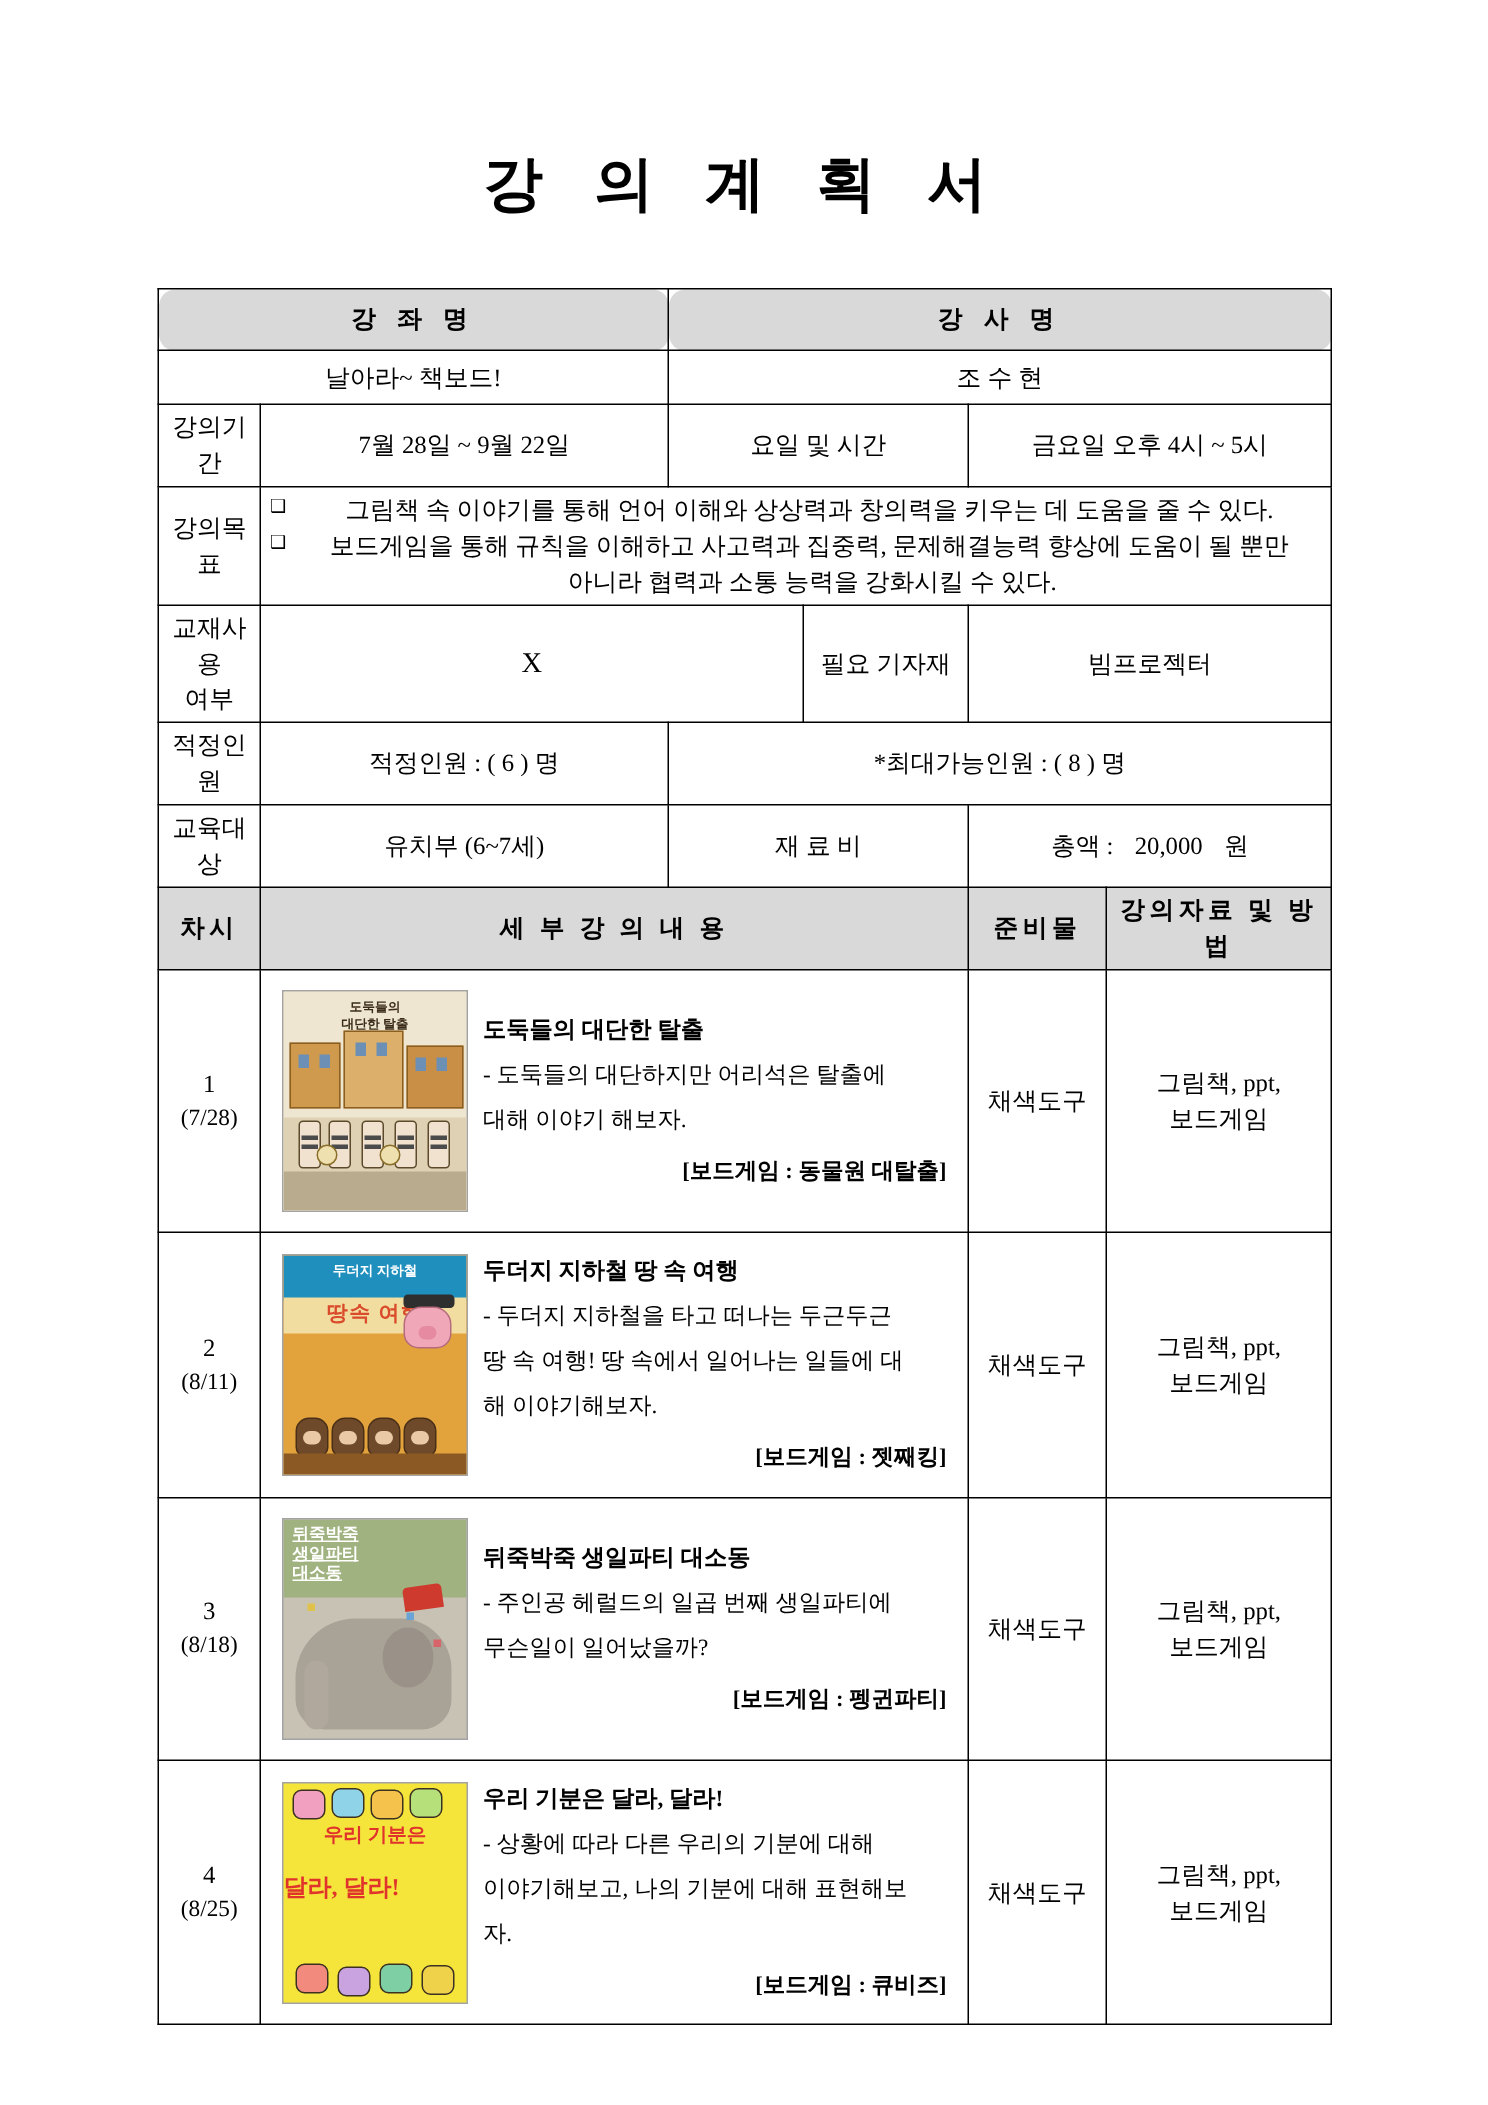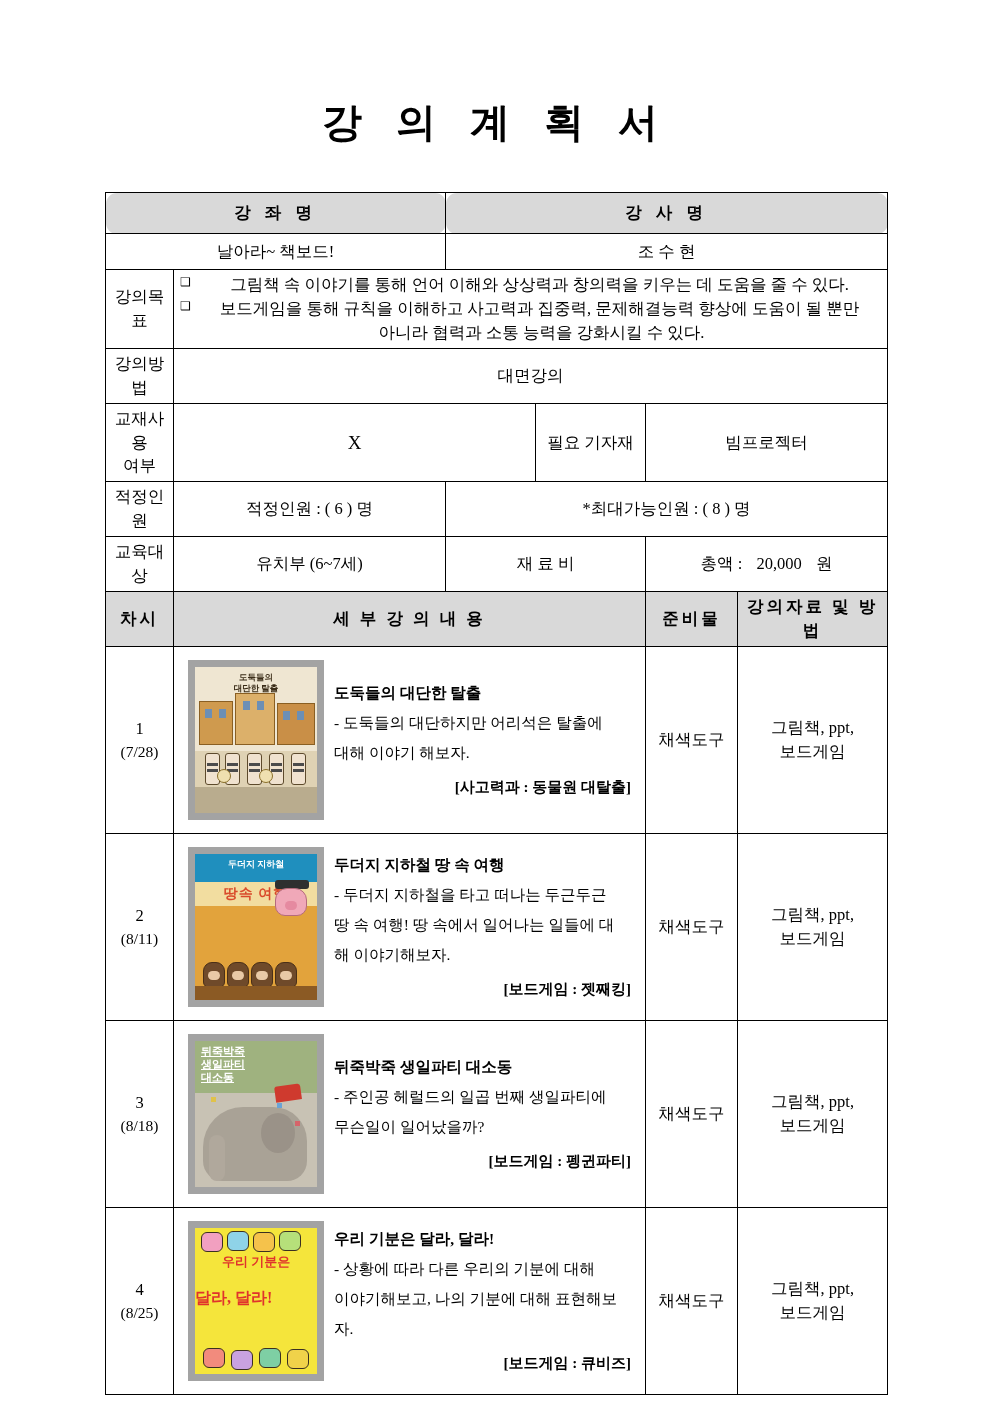--- a/index.html
+++ b/index.html
@@ -110,21 +110,21 @@
     display: flex;
     align-items: center;
     gap: 10px;
     padding: 10px 8px;
     min-height: 140px;
   }
   .cover {
     width: 122px;
     height: 146px;
     flex: 0 0 122px;
-    border: 7px solid #a3a3a3;
+    border: 1px solid #a3a3a3;
     overflow: hidden;
     position: relative;
     background: #eee;
   }
   .desc {
     flex: 1 1 auto;
     text-align: left;
     font-size: 15.5px;
     line-height: 1.62;
   }
@@ -224,40 +224,42 @@
 
       <tr>
         <td class="hdr-grey" colspan="3">강 좌 명</td>
         <td class="hdr-grey" colspan="4">강 사 명</td>
       </tr>
       <tr class="row-h">
         <td colspan="3">날아라~ 책보드!</td>
         <td colspan="4">조 수 현</td>
       </tr>
 
+      <tr class="row-h">
+        <td class="label-cell">강의기간</td>
+        <td colspan="2">7월 28일 ~ 9월 22일</td>
+        <td colspan="2">요일 및 시간</td>
+        <td colspan="2">금요일 오후 4시 ~ 5시</td>
+      </tr>
 
       <tr>
         <td class="label-cell">강의목표</td>
         <td class="goal-cell" colspan="6">
           <span class="goal-line">
             <span class="bullet">❑</span>
             <span>그림책 속 이야기를 통해 언어 이해와 상상력과 창의력을 키우는 데 도움을 줄 수 있다.</span>
           </span>
           <span class="goal-line">
             <span class="bullet">❑</span>
             <span>보드게임을 통해 규칙을 이해하고 사고력과 집중력, 문제해결능력 향상에 도움이 될 뿐만</span>
             <span class="cont">아니라 협력과 소통 능력을 강화시킬 수 있다.</span>
           </span>
         </td>
       </tr>
 
-      <tr class="row-h">
-        <td class="label-cell">강의방법</td>
-        <td colspan="6">대면강의</td>
-      </tr>
 
       <tr style="height:44px">
         <td class="label-cell">
           <span style="display:block">교재사용</span>
           <span style="display:block">여부</span>
         </td>
         <td colspan="3" style="font-size:19px">X</td>
         <td>필요 기자재</td>
         <td colspan="2">빔프로젝터</td>
       </tr>
@@ -315,21 +317,21 @@
               <div class="thief" style="left:52px"></div>
               <div class="thief" style="left:74px"></div>
               <div class="thief" style="left:96px"></div>
               <div class="bag" style="left:22px"></div>
               <div class="bag" style="left:64px"></div>
             </div>
             <div class="desc">
               <span class="t">도둑들의 대단한 탈출</span>
               <span class="d">-  도둑들의  대단하지만  어리석은  탈출에</span>
               <span class="d">대해 이야기 해보자.</span>
-              <span class="bg">[사고력과 : 동물원 대탈출]</span>
+              <span class="bg">[보드게임 : 동물원 대탈출]</span>
             </div>
           </div>
         </td>
         <td class="prep">채색도구</td>
         <td class="method">
           <span>그림책, ppt,</span>
           <span>보드게임</span>
         </td>
       </tr>
 

